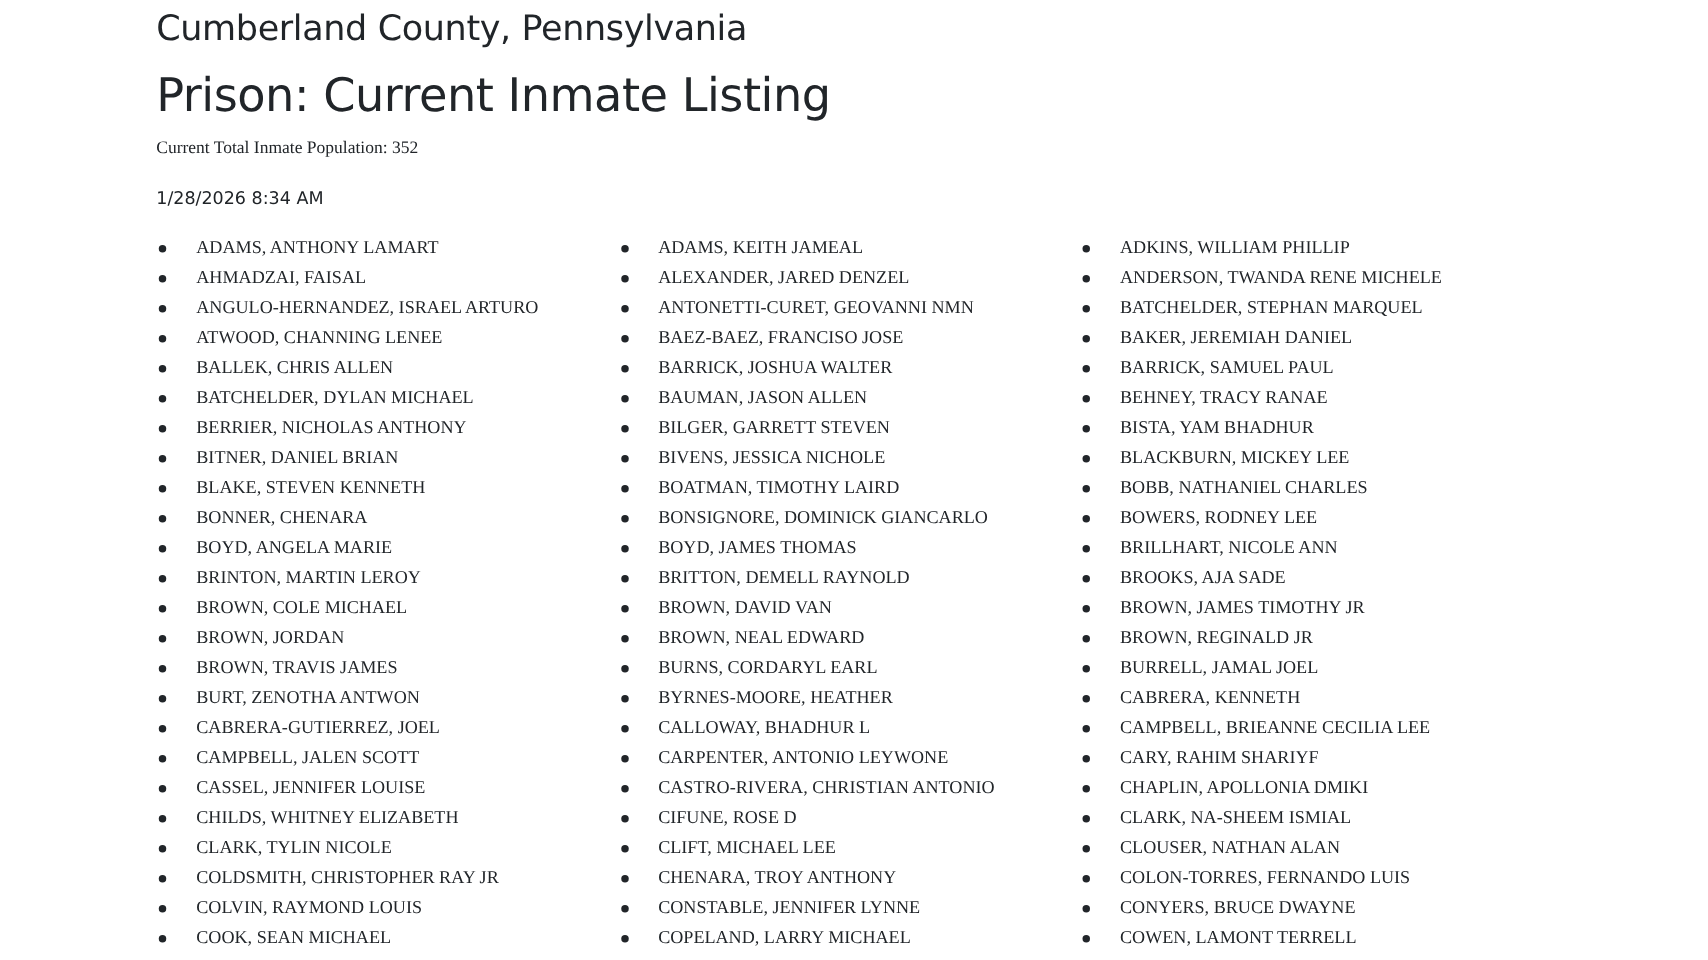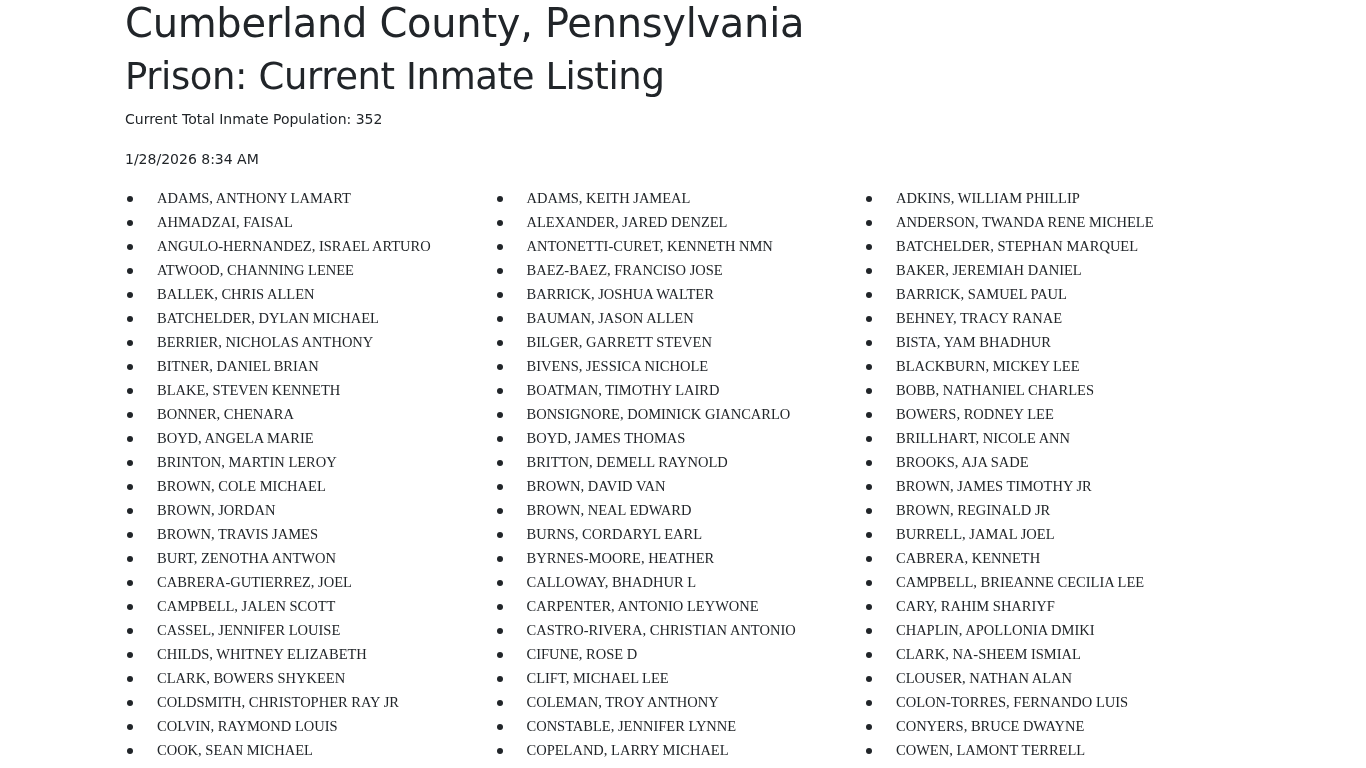--- a/index.html
+++ b/index.html
@@ -18,21 +18,21 @@
       position: absolute;
       left: 125px;
       top: 0;
       width: 1116px;
     }
     h2.county {
       margin: 0;
       position: absolute;
       top: 4px;
       left: 0;
-      font-size: 40px;
+      font-size: 28px;
       font-weight: 500;
       line-height: 38px;
       letter-spacing: -0.3px;
       white-space: nowrap;
       color: #212529;
       text-align: center;
     }
     h1.title {
       margin: 0;
       position: absolute;
@@ -45,20 +45,21 @@
       white-space: nowrap;
       color: #212529;
     }
     .population {
       position: absolute;
       top: 109px;
       left: 0;
       font-size: 14px;
       line-height: 20px;
       white-space: nowrap;
+      font-family: Liberation Serif, serif;
     }
     .timestamp {
       position: absolute;
       top: 149px;
       left: 0;
       font-size: 14px;
       line-height: 20px;
       white-space: nowrap;
       text-align: right;
     }
@@ -118,48 +119,48 @@
         <li><span class="bullet"></span><span>BOYD, ANGELA MARIE</span></li>
         <li><span class="bullet"></span><span>BRINTON, MARTIN LEROY</span></li>
         <li><span class="bullet"></span><span>BROWN, COLE MICHAEL</span></li>
         <li><span class="bullet"></span><span>BROWN, JORDAN</span></li>
         <li><span class="bullet"></span><span>BROWN, TRAVIS JAMES</span></li>
         <li><span class="bullet"></span><span>BURT, ZENOTHA ANTWON</span></li>
         <li><span class="bullet"></span><span>CABRERA-GUTIERREZ, JOEL</span></li>
         <li><span class="bullet"></span><span>CAMPBELL, JALEN SCOTT</span></li>
         <li><span class="bullet"></span><span>CASSEL, JENNIFER LOUISE</span></li>
         <li><span class="bullet"></span><span>CHILDS, WHITNEY ELIZABETH</span></li>
-        <li><span class="bullet"></span><span>CLARK, BOWERS SHYKEEN</span></li>
+        <li><span class="bullet"></span><span>CLARK, TYLIN NICOLE</span></li>
         <li><span class="bullet"></span><span>COLDSMITH, CHRISTOPHER RAY JR</span></li>
         <li><span class="bullet"></span><span>COLVIN, RAYMOND LOUIS</span></li>
         <li><span class="bullet"></span><span>COOK, SEAN MICHAEL</span></li>
       </ul>
     <ul class="col">
         <li><span class="bullet"></span><span>ADAMS, KEITH JAMEAL</span></li>
         <li><span class="bullet"></span><span>ALEXANDER, JARED DENZEL</span></li>
-        <li><span class="bullet"></span><span>ANTONETTI-CURET, KENNETH NMN</span></li>
+        <li><span class="bullet"></span><span>ANTONETTI-CURET, GEOVANNI NMN</span></li>
         <li><span class="bullet"></span><span>BAEZ-BAEZ, FRANCISO JOSE</span></li>
         <li><span class="bullet"></span><span>BARRICK, JOSHUA WALTER</span></li>
         <li><span class="bullet"></span><span>BAUMAN, JASON ALLEN</span></li>
         <li><span class="bullet"></span><span>BILGER, GARRETT STEVEN</span></li>
         <li><span class="bullet"></span><span>BIVENS, JESSICA NICHOLE</span></li>
         <li><span class="bullet"></span><span>BOATMAN, TIMOTHY LAIRD</span></li>
         <li><span class="bullet"></span><span>BONSIGNORE, DOMINICK GIANCARLO</span></li>
         <li><span class="bullet"></span><span>BOYD, JAMES THOMAS</span></li>
         <li><span class="bullet"></span><span>BRITTON, DEMELL RAYNOLD</span></li>
         <li><span class="bullet"></span><span>BROWN, DAVID VAN</span></li>
         <li><span class="bullet"></span><span>BROWN, NEAL EDWARD</span></li>
         <li><span class="bullet"></span><span>BURNS, CORDARYL EARL</span></li>
         <li><span class="bullet"></span><span>BYRNES-MOORE, HEATHER</span></li>
         <li><span class="bullet"></span><span>CALLOWAY, BHADHUR L</span></li>
         <li><span class="bullet"></span><span>CARPENTER, ANTONIO LEYWONE</span></li>
         <li><span class="bullet"></span><span>CASTRO-RIVERA, CHRISTIAN ANTONIO</span></li>
         <li><span class="bullet"></span><span>CIFUNE, ROSE D</span></li>
         <li><span class="bullet"></span><span>CLIFT, MICHAEL LEE</span></li>
-        <li><span class="bullet"></span><span>COLEMAN, TROY ANTHONY</span></li>
+        <li><span class="bullet"></span><span>CHENARA, TROY ANTHONY</span></li>
         <li><span class="bullet"></span><span>CONSTABLE, JENNIFER LYNNE</span></li>
         <li><span class="bullet"></span><span>COPELAND, LARRY MICHAEL</span></li>
       </ul>
     <ul class="col">
         <li><span class="bullet"></span><span>ADKINS, WILLIAM PHILLIP</span></li>
         <li><span class="bullet"></span><span>ANDERSON, TWANDA RENE MICHELE</span></li>
         <li><span class="bullet"></span><span>BATCHELDER, STEPHAN MARQUEL</span></li>
         <li><span class="bullet"></span><span>BAKER, JEREMIAH DANIEL</span></li>
         <li><span class="bullet"></span><span>BARRICK, SAMUEL PAUL</span></li>
         <li><span class="bullet"></span><span>BEHNEY, TRACY RANAE</span></li>

